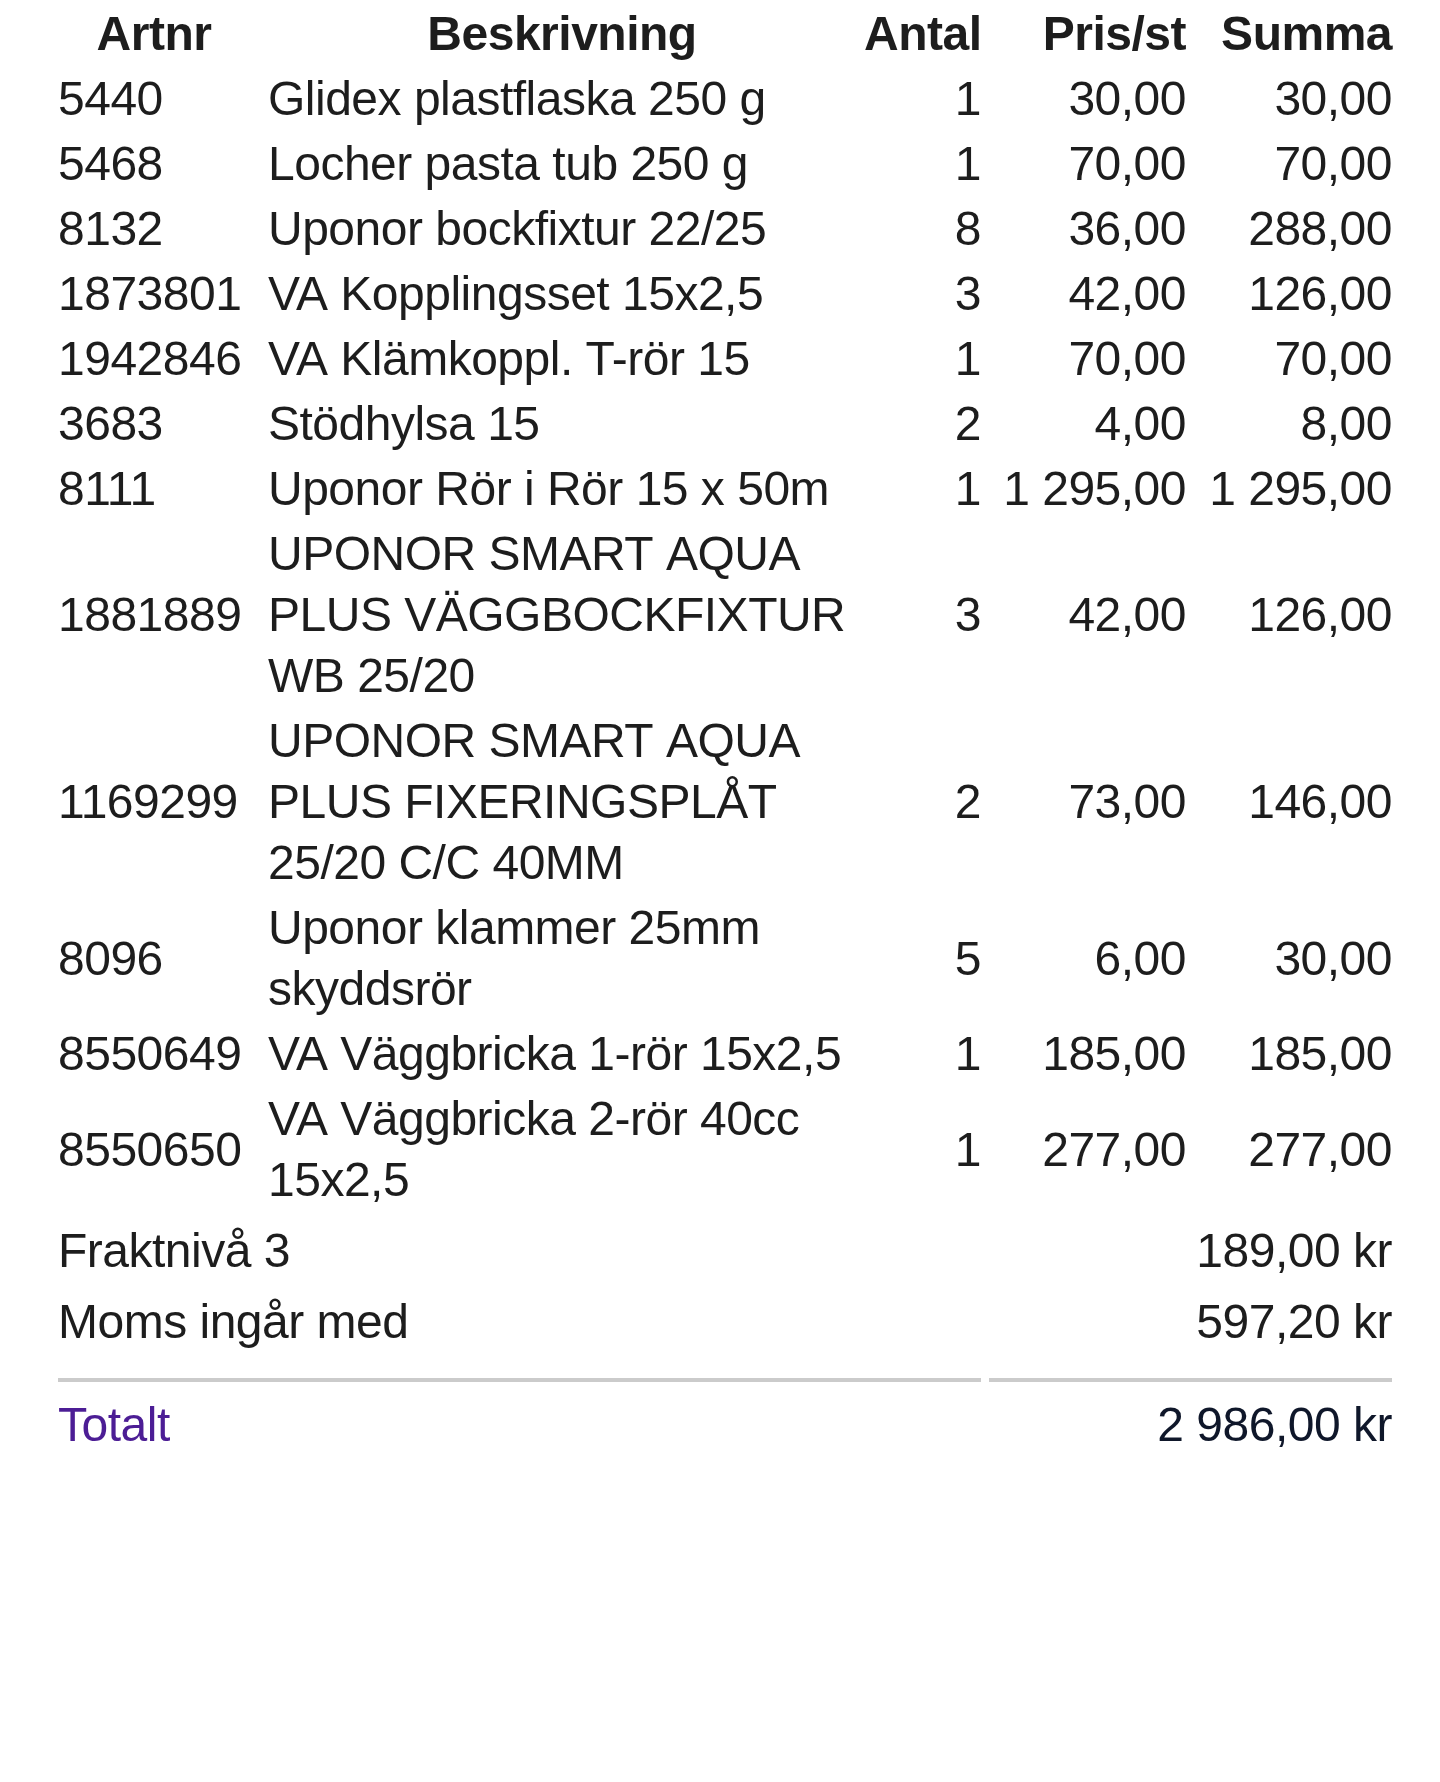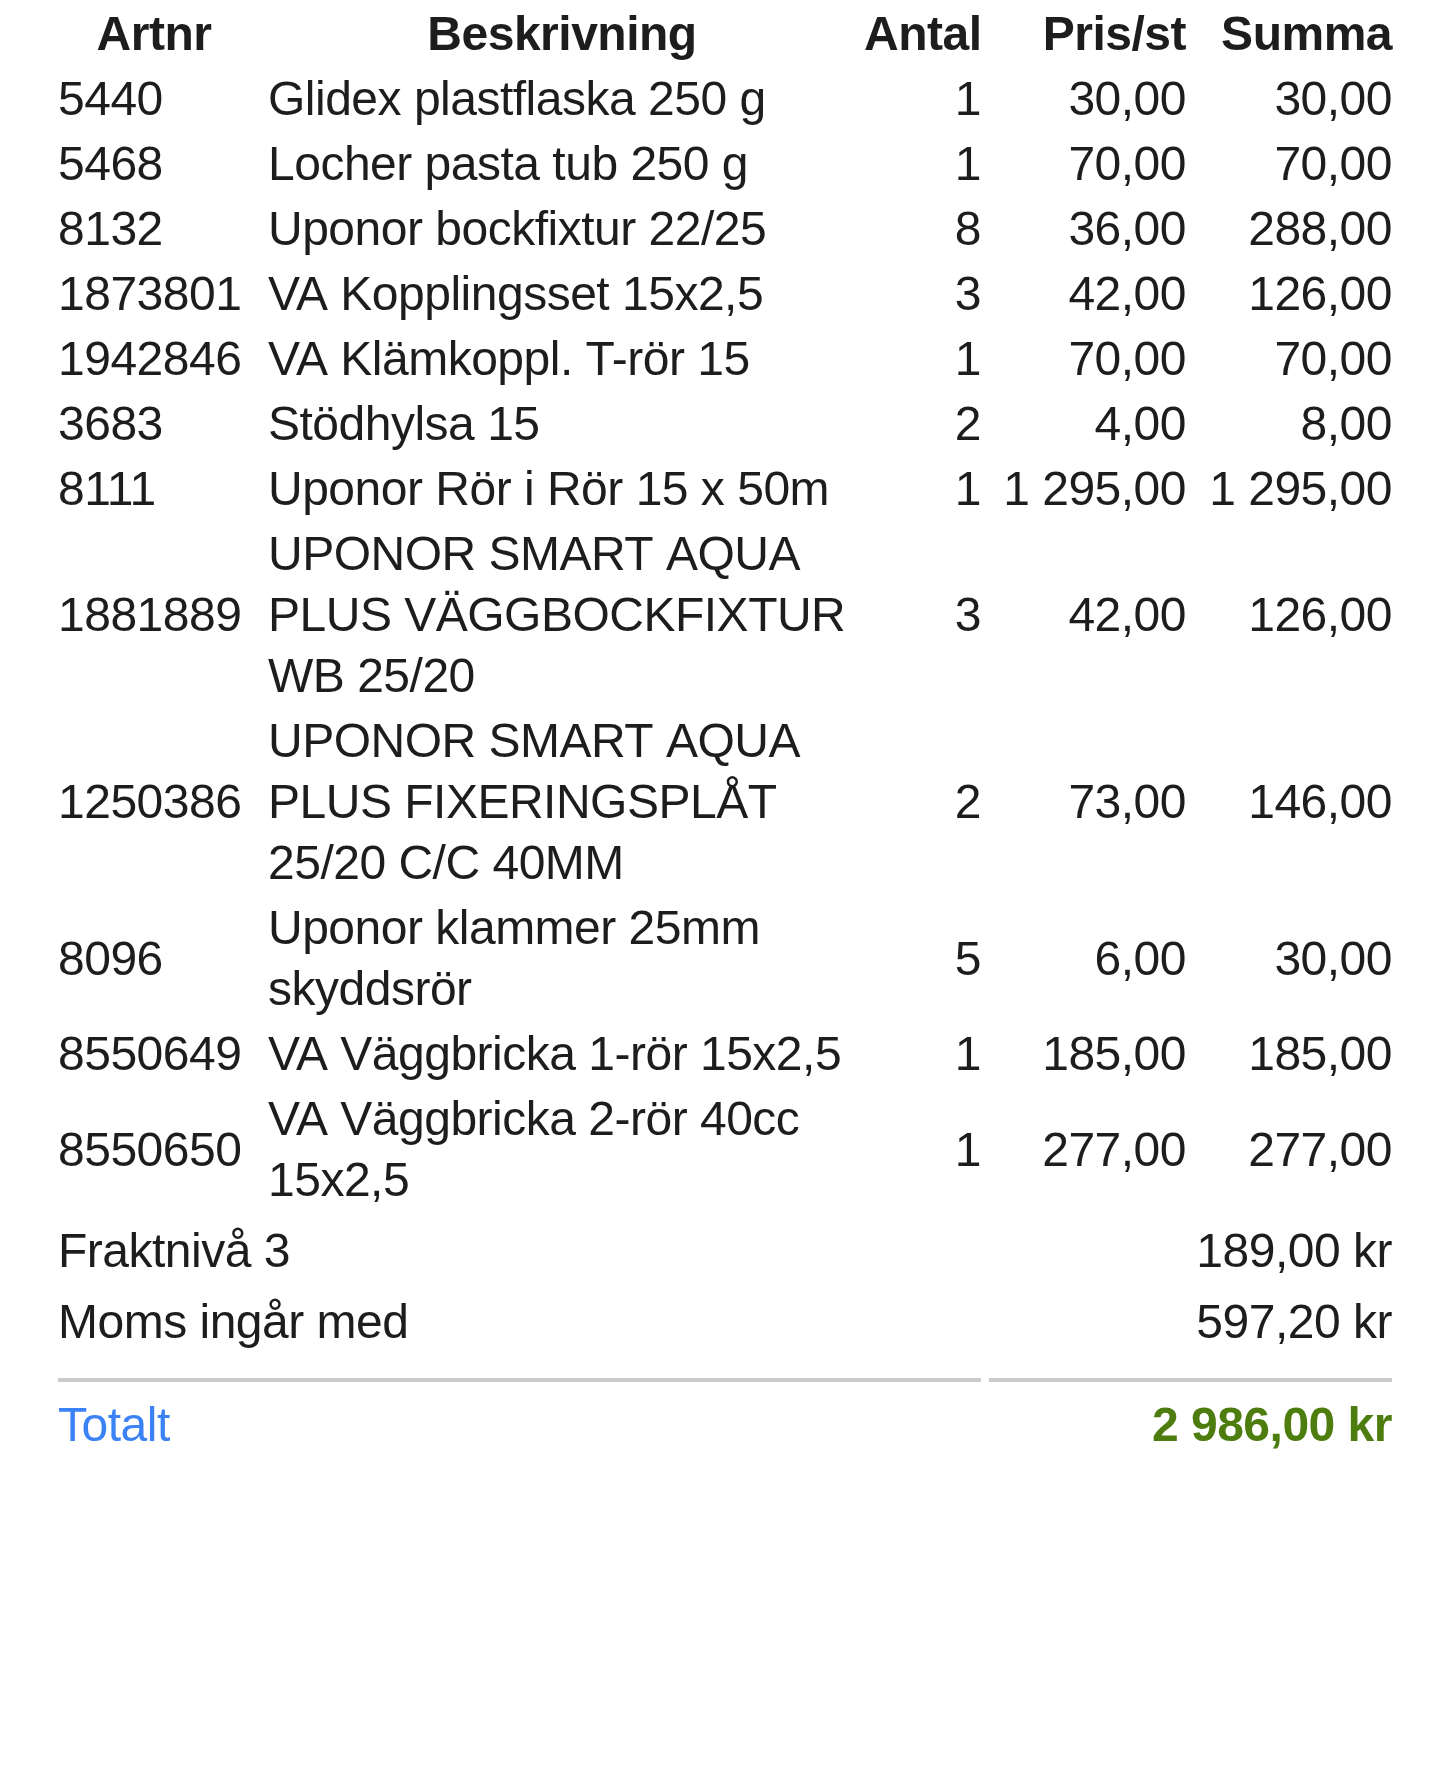--- a/index.html
+++ b/index.html
@@ -45,22 +45,22 @@
   .desc-cell { white-space: pre-line; }
   .nowrap { white-space: nowrap; }
 
   tfoot td.foot-label { padding-top: 8px; }
   tfoot td.foot-value { padding-top: 8px; }
   tr.vat-row td { padding-bottom: 26px; }
   tr.total-row td {
     border-top: 4px solid #cbcbcb;
     padding-top: 12px;
   }
-  tr.total-row td.total-label { color: #3b82f6; }
-  tr.total-row td.total-value { font-weight: bold; color: #4d7c0f; }
+  tr.total-row td.total-label { color: #4c1d95; }
+  tr.total-row td.total-value { font-weight: normal; color: #0f172a; }
 </style>
 </head>
 <body>
 
 <table class="order-table">
   <colgroup>
     <col class="c-artnr">
     <col class="c-desc">
     <col class="c-antal">
     <col class="c-pris">
@@ -128,21 +128,21 @@
       <tr>
         <td>1881889</td>
         <td class="desc-cell">UPONOR&nbsp;SMART&nbsp;AQUA
 PLUS&nbsp;VÄGGBOCKFIXTUR
 WB&nbsp;25/20</td>
         <td class="num">3</td>
         <td class="num nowrap">42,00</td>
         <td class="num nowrap">126,00</td>
       </tr>
       <tr>
-        <td>1250386</td>
+        <td>1169299</td>
         <td class="desc-cell">UPONOR&nbsp;SMART&nbsp;AQUA
 PLUS&nbsp;FIXERINGSPLÅT
 25/20&nbsp;C/C&nbsp;40MM</td>
         <td class="num">2</td>
         <td class="num nowrap">73,00</td>
         <td class="num nowrap">146,00</td>
       </tr>
       <tr>
         <td>8096</td>
         <td class="desc-cell">Uponor&nbsp;klammer&nbsp;25mm

